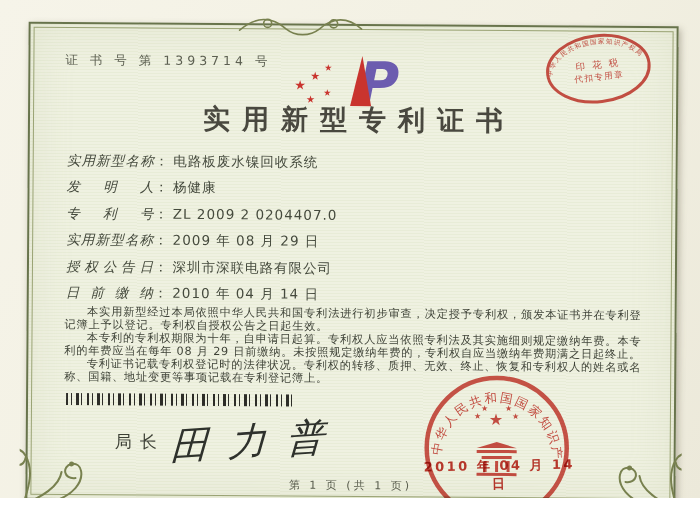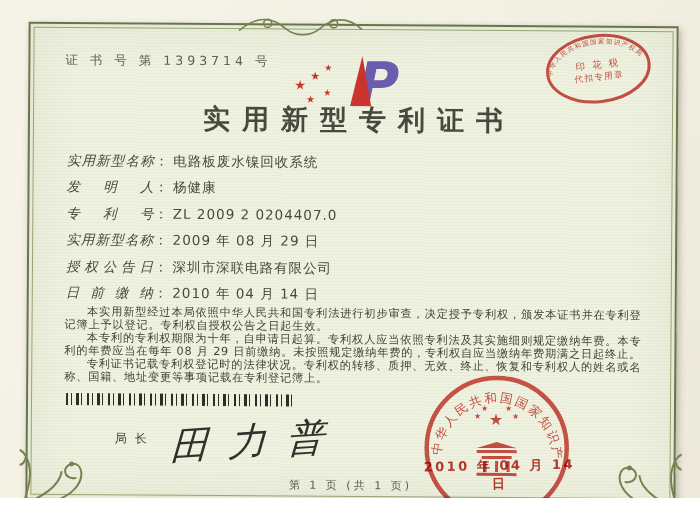--- a/index.html
+++ b/index.html
@@ -16,21 +16,21 @@
     font-size:27px;font-weight:bold;letter-spacing:12px;color:#49483f;text-indent:12px;}
   .fields{position:absolute;left:37px;top:128px;width:590px;}
   .frow{height:26.4px;font-size:13.5px;color:#454a3d;letter-spacing:1px;white-space:nowrap;}
   .flabel{display:inline-block;width:88px;text-align:justify;text-align-last:justify;font-style:italic;}
   .fcolon{display:inline-block;margin-right:4px;}
   .paras{position:absolute;left:36px;top:281px;width:577px;font-size:11.2px;line-height:13px;
     color:#3f4338;text-align:justify;letter-spacing:0.8px;}
   .paras p{margin:0;text-indent:2em;}
   .barcode{position:absolute;left:38px;top:369px;width:226px;height:12px;
     background:repeating-linear-gradient(90deg,#2d2d28 0 2px,transparent 2px 5px,#2d2d28 5px 6px,transparent 6px 10px,#2d2d28 10px 13px,transparent 13px 15px,#2d2d28 15px 16px,transparent 16px 21px);}
-  .sig-label{position:absolute;left:87px;top:406px;font-size:12px;letter-spacing:8px;color:#3c3f35;}
+  .sig-label{position:absolute;left:87px;top:406px;font-size:17px;letter-spacing:8px;color:#3c3f35;}
   .sig{position:absolute;left:138px;top:382px;width:220px;height:66px;}
   .sig text{font-size:38px;font-style:italic;fill:#2e312c;letter-spacing:20px;}
   .footer{position:absolute;left:0;top:452px;width:100%;text-align:center;font-size:11px;letter-spacing:3px;color:#585c4d;}
   .seal{position:absolute;left:394px;top:346px;width:150px;height:150px;mix-blend-mode:multiply;opacity:.92;}
   .seal-date{position:absolute;left:390px;top:430px;width:164px;text-align:center;font-size:13px;
     letter-spacing:2.5px;color:#c43a31;font-weight:bold;transform:rotate(-1.5deg);mix-blend-mode:multiply;}
   .stamp{position:absolute;left:512px;top:2px;width:112px;height:78px;transform:rotate(-7deg);mix-blend-mode:multiply;opacity:.9;}
   .flourish{position:absolute;width:80px;height:80px;}
   .fl-bl{left:-8px;bottom:-10px;transform:scaleX(-1);}
   .fl-br{right:-8px;bottom:-10px;}

